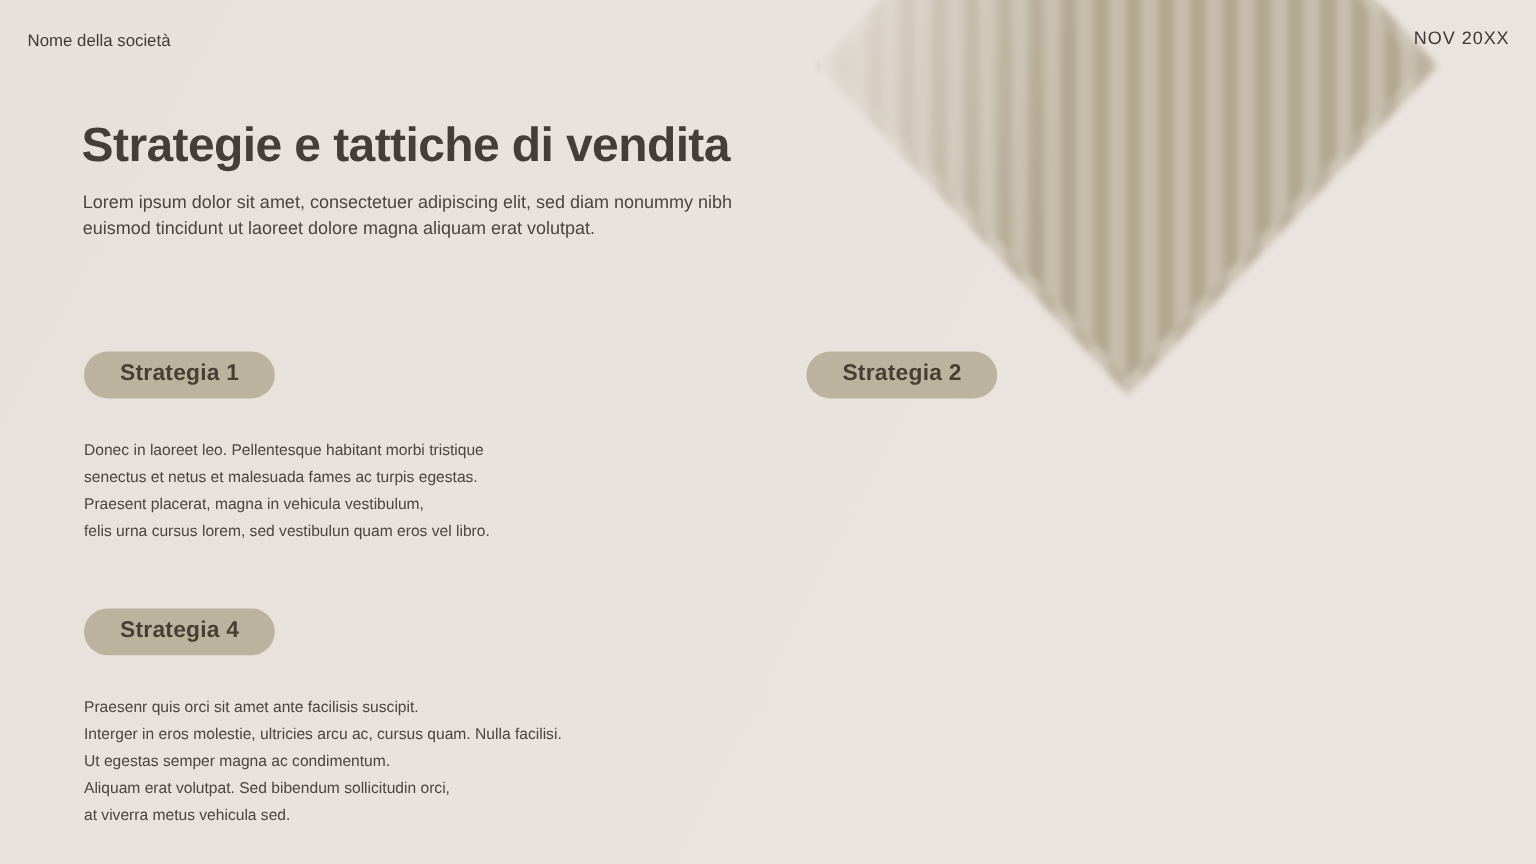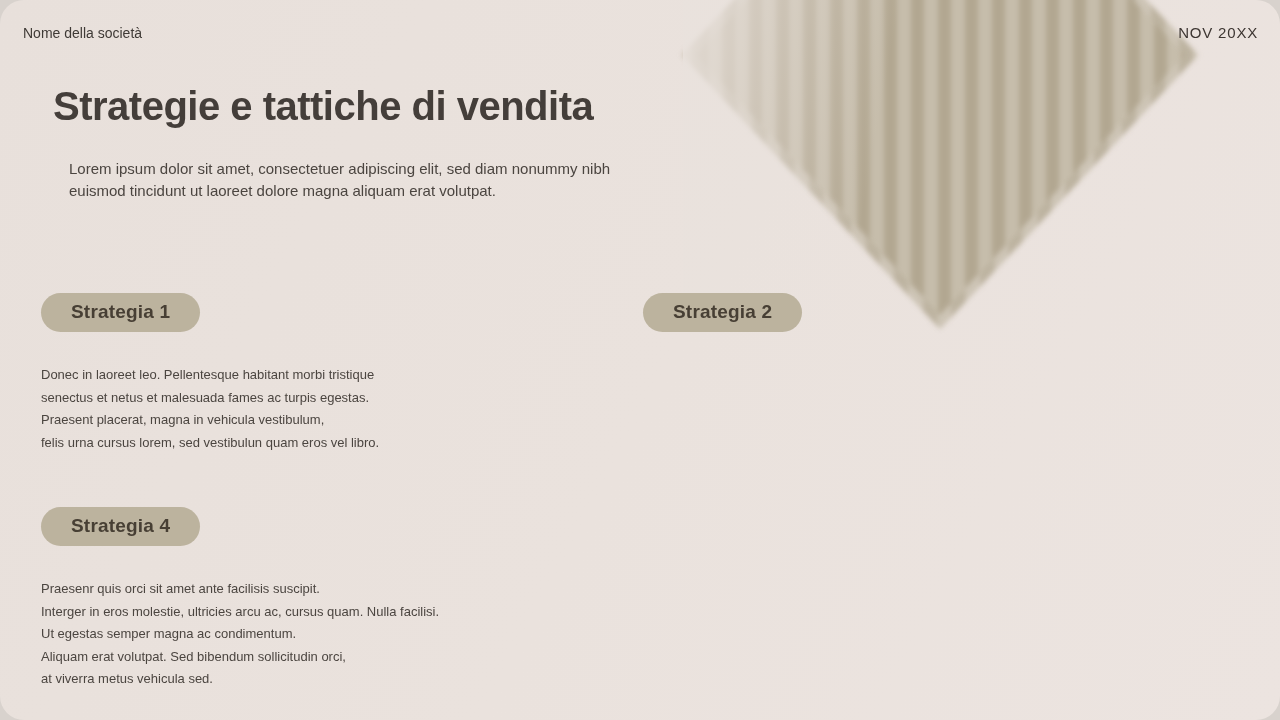--- a/index.html
+++ b/index.html
@@ -6,21 +6,20 @@
   body {
     font-family: "Liberation Sans", "DejaVu Sans", sans-serif;
     background: #d8d2cd;
   }
   .slide {
     position: relative;
     width: 1280px;
     height: 720px;
     overflow: hidden;
     background: linear-gradient(118deg, #e8e0db 0%, #eae2dd 52%, #ece4e0 100%);
-    border-radius: 24px;
   }
 
   
   .deco {
     position: absolute;
     left: 695px;
     top: -205px;
     width: 490px;
     height: 520px;
     pointer-events: none;
@@ -84,21 +83,21 @@
     width: 640px;
     font-size: 15px;
     line-height: 22px;
     color: #4b4540;
     white-space: pre-line;
   }
 
   
   .grid {
     position: absolute;
-    left: 41px;
+    left: 70px;
     top: 293px;
     width: 1145px;
     display: grid;
     grid-template-columns: 542px 545px;
     column-gap: 60px;
     row-gap: 53px;
   }
   .strategy-pill {
     display: inline-block;
     width: fit-content;
@@ -127,21 +126,21 @@
     <div class="deco-blur">
       <div class="diamond back"></div>
       <div class="diamond front"></div>
     </div>
     <div class="deco-fade"></div>
   </div>
 
   <div class="company">Nome della società</div>
   <div class="date">NOV 20XX</div>
 
-  <h1 class="title" style="margin:0;">Strategie e tattiche di vendita</h1>
+  <h1 class="title" style="margin:15px;">Strategie e tattiche di vendita</h1>
   <p class="subtitle" style="margin:16px;">Lorem ipsum dolor sit amet, consectetuer adipiscing elit, sed diam nonummy nibh
 euismod tincidunt ut laoreet dolore magna aliquam erat volutpat.</p>
 
   <div class="grid">
 
     <div class="strategy">
       <div class="strategy-pill">Strategia 1</div>
       <div class="strategy-body">Donec in laoreet leo. Pellentesque habitant morbi tristique
 senectus et netus et malesuada fames ac turpis egestas.
 Praesent placerat, magna in vehicula vestibulum,

